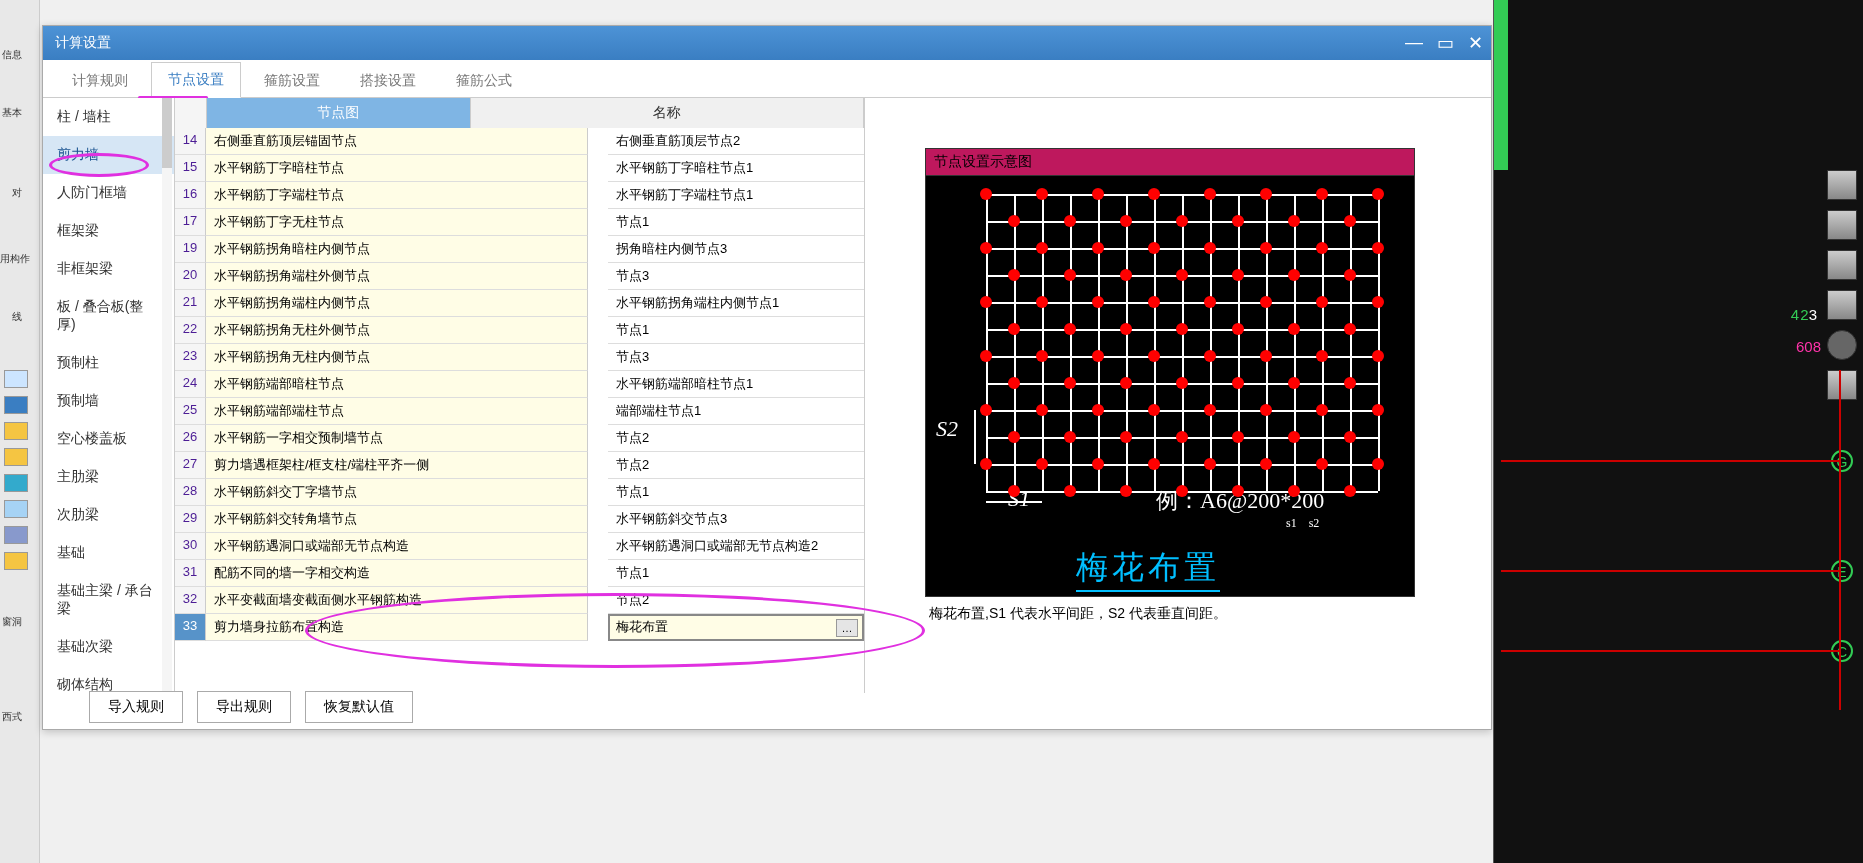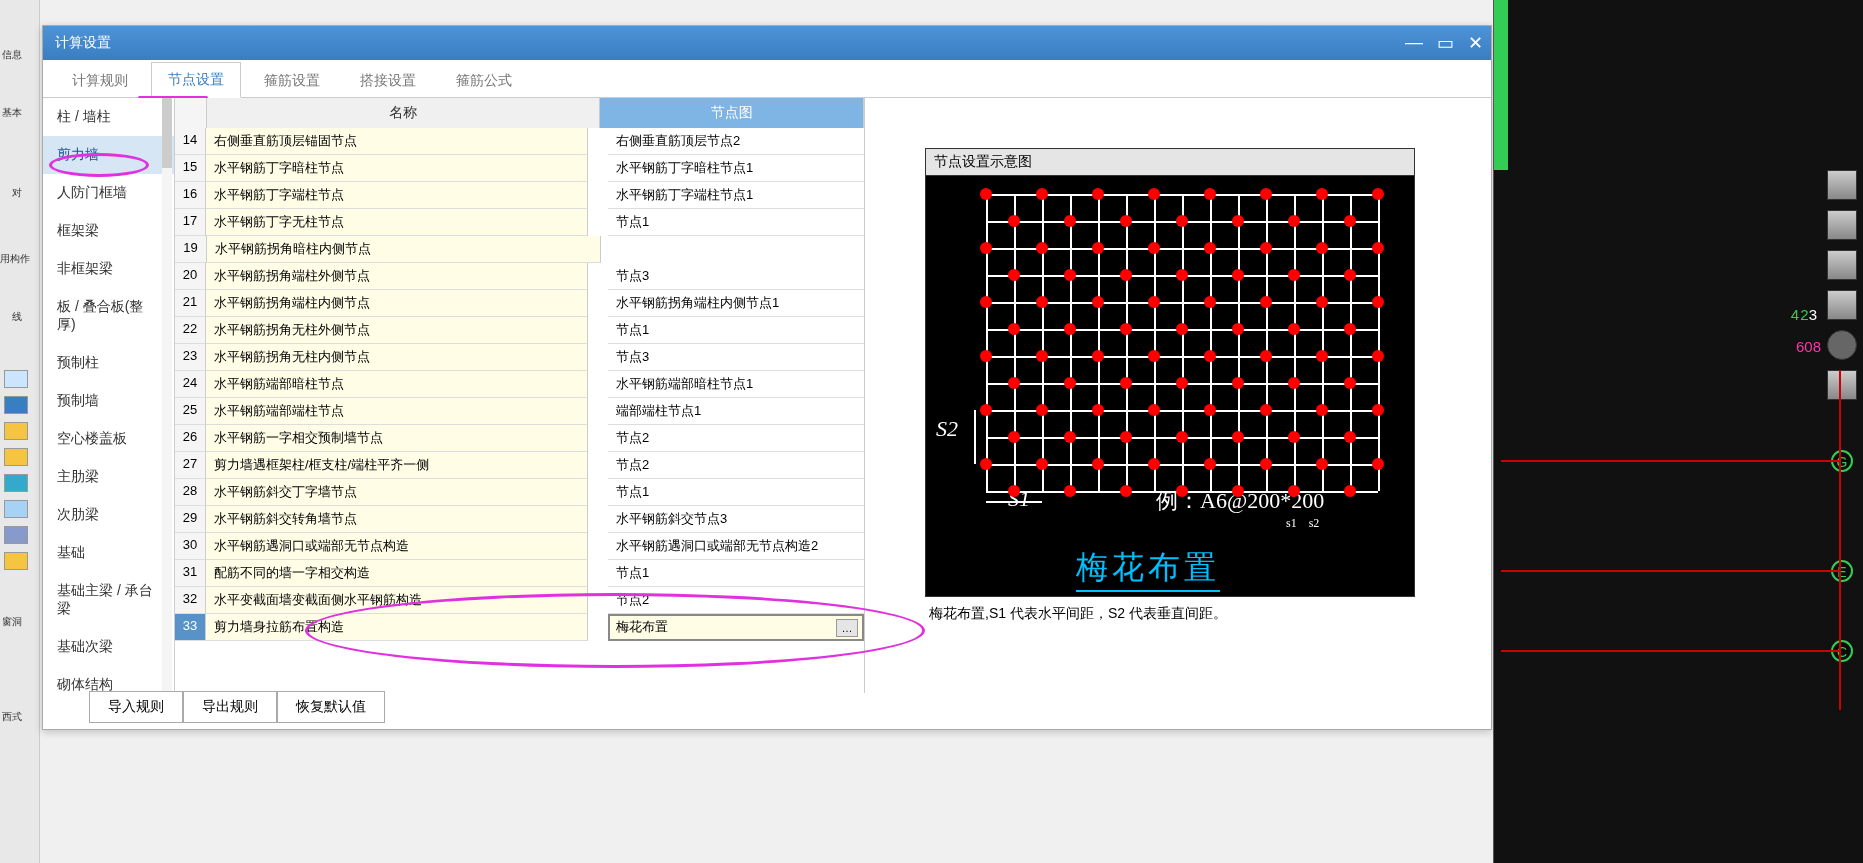--- a/index.html
+++ b/index.html
@@ -136,21 +136,21 @@
 .tbody {
   overflow-y: auto;
   height: 560px;
 }
 .trow {
   display: flex;
   font-size: 13px;
 }
 .td-num {
   width: 32px; padding: 4px 0; text-align: center;
-  background: #f5f5f5; color: #000000; border-right: 1px solid #ccc; border-bottom: 1px solid #ddd;
+  background: #f5f5f5; color: #4c1d95; border-right: 1px solid #ccc; border-bottom: 1px solid #ddd;
 }
 .td-num.sel { background: #5793c9; color: #fff; }
 .td-name {
   width: 394px; padding: 4px 8px; background: #fffde6;
   border-right: 1px solid #ccc; border-bottom: 1px solid #ddd;
 }
 .td-node {
   width: 264px; padding: 4px 8px; background: #fff;
   border-bottom: 1px solid #ddd;
   position: relative;
@@ -181,21 +181,21 @@
 
 .preview {
   flex: 1;
   padding: 50px 20px 10px 60px;
 }
 .preview-box {
   border: 1px solid #333;
   width: 490px;
 }
 .preview-title {
-  background: #e5e5e5;
+  background: #be185d;
   border-bottom: 1px solid #333;
   padding: 4px 8px;
 }
 .preview-canvas {
   background: #000;
   position: relative;
   height: 420px;
 }
 .grid-line-v, .grid-line-h {
   position: absolute; background: #fff;
@@ -214,21 +214,21 @@
   letter-spacing: 4px;
 }
 .preview-desc {
   padding: 8px 4px;
   font-size: 14px;
 }
 
 .footer-btns {
   position: absolute;
   left: 10px; bottom: 6px;
-  display: flex; gap: 0; padding-left: 36px;
+  display: flex; gap: 14px; padding-left: 36px;
 }
 .btn {
   padding: 6px 18px;
   border: 1px solid #aaa;
   background: #fff;
   cursor: pointer;
 }
 
 .rightbar {
   position: absolute;
@@ -320,22 +320,22 @@
       <div class="side-item">砌体结构</div>
       <div class="sidebar-scroll">
         <div class="sidebar-thumb"></div>
       </div>
       <div class="ann-ellipse-small" style="left:6px;top:55px;width:100px;height:24px"></div>
     </div>
 
     <div class="table-wrap">
       <div class="thead">
         <div class="th" style="width:32px;background:#f5f5f5"></div>
+        <div class="th th-node">节点图</div>
         <div class="th th-name" style="width:394px">名称</div>
-        <div class="th th-node">节点图</div>
       </div>
       <div class="tbody" id="tbody">
           <div class="trow">
             <div class="td-num">14</div>
             <div class="td-name">右侧垂直筋顶层锚固节点</div>
             <div class="td-node">右侧垂直筋顶层节点2</div>
           </div>
           <div class="trow">
             <div class="td-num">15</div>
             <div class="td-name">水平钢筋丁字暗柱节点</div>
@@ -347,20 +347,21 @@
             <div class="td-node">水平钢筋丁字端柱节点1</div>
           </div>
           <div class="trow">
             <div class="td-num">17</div>
             <div class="td-name">水平钢筋丁字无柱节点</div>
             <div class="td-node">节点1</div>
           </div>
           <div class="trow">
             <div class="td-num">19</div>
             <div class="td-name">水平钢筋拐角暗柱内侧节点</div>
+            <div class="td-node">拐角暗柱内侧节点3</div>
           </div>
           <div class="trow">
             <div class="td-num">20</div>
             <div class="td-name">水平钢筋拐角端柱外侧节点</div>
             <div class="td-node">节点3</div>
           </div>
           <div class="trow">
             <div class="td-num">21</div>
             <div class="td-name">水平钢筋拐角端柱内侧节点</div>
             <div class="td-node">水平钢筋拐角端柱内侧节点1</div>

